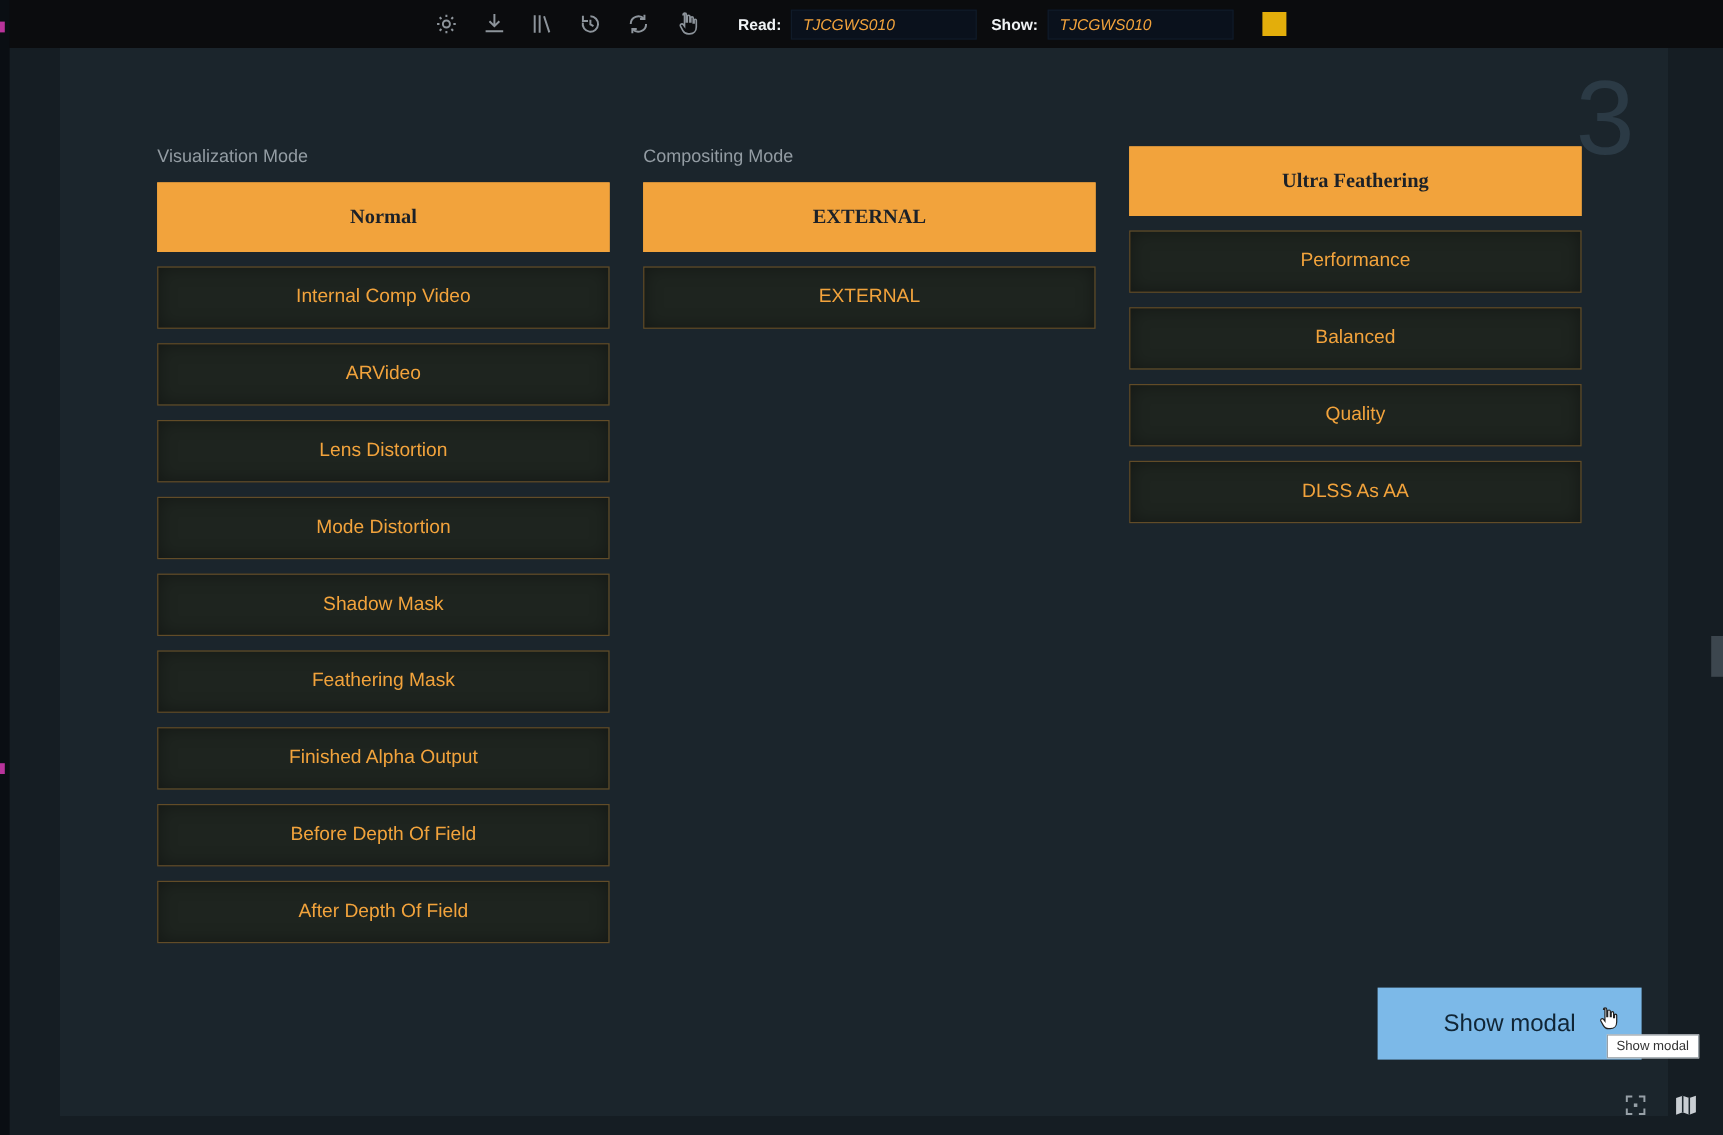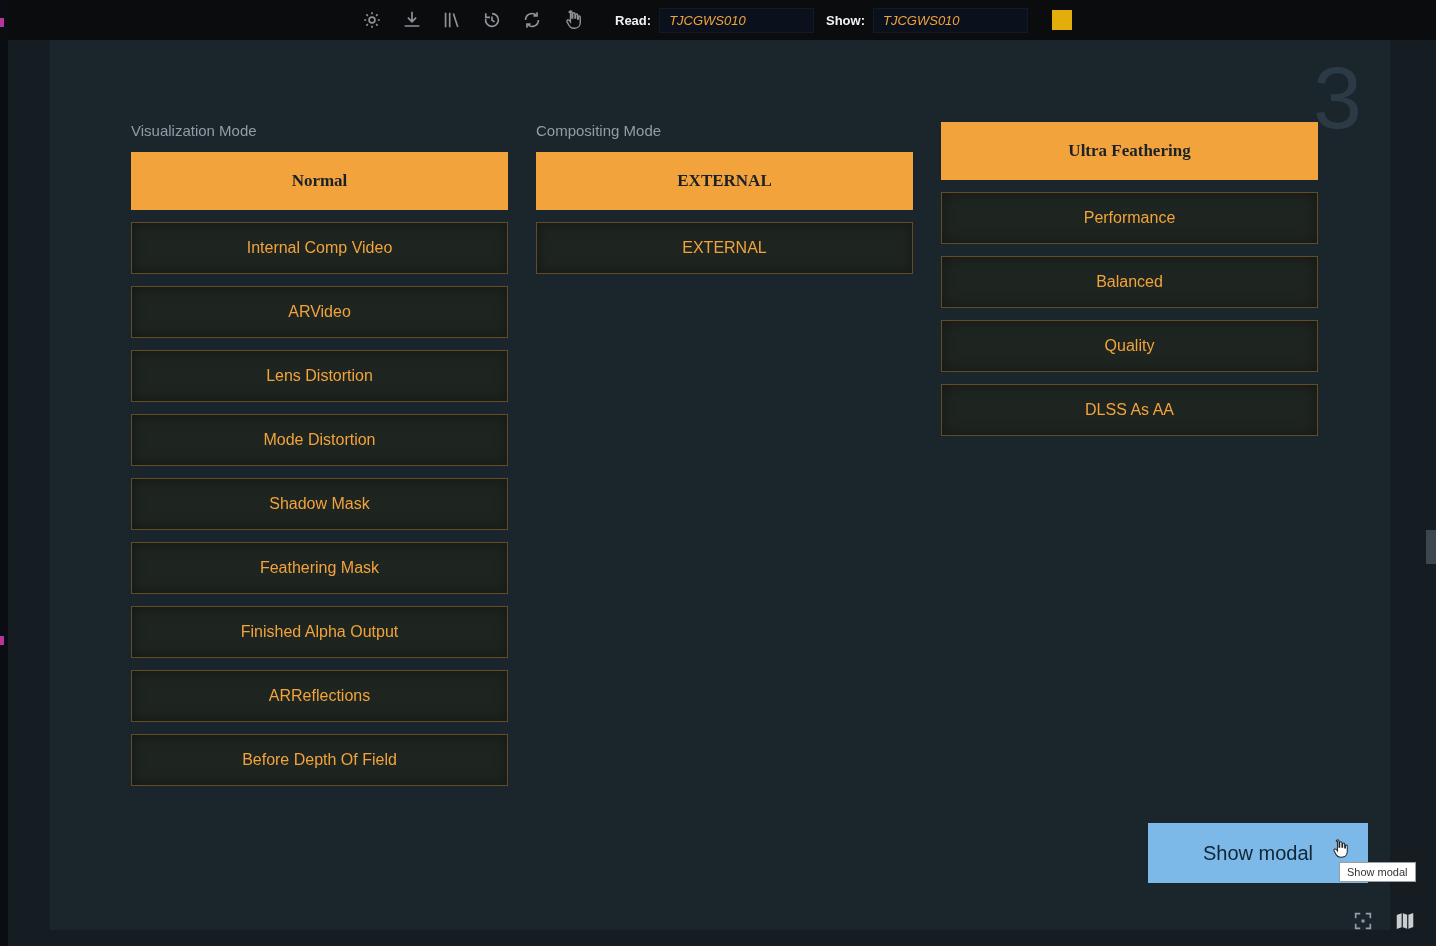--- a/index.html
+++ b/index.html
@@ -182,22 +182,22 @@
       <div class="column">
         <div class="col-label">Visualization Mode</div>
         <button class="opt selected">Normal</button>
         <button class="opt">Internal Comp Video</button>
         <button class="opt">ARVideo</button>
         <button class="opt">Lens Distortion</button>
         <button class="opt">Mode Distortion</button>
         <button class="opt">Shadow Mask</button>
         <button class="opt">Feathering Mask</button>
         <button class="opt">Finished Alpha Output</button>
-        <button class="opt">ARReflections</button>
         <button class="opt">Before Depth Of Field</button>
+        <button class="opt">After Depth Of Field</button>
       </div>
       <div class="column">
         <div class="col-label">Compositing Mode</div>
         <button class="opt selected">EXTERNAL</button>
         <button class="opt">EXTERNAL</button>
       </div>
       <div class="column">
         <button class="opt selected">Ultra Feathering</button>
         <button class="opt">Performance</button>
         <button class="opt">Balanced</button>

